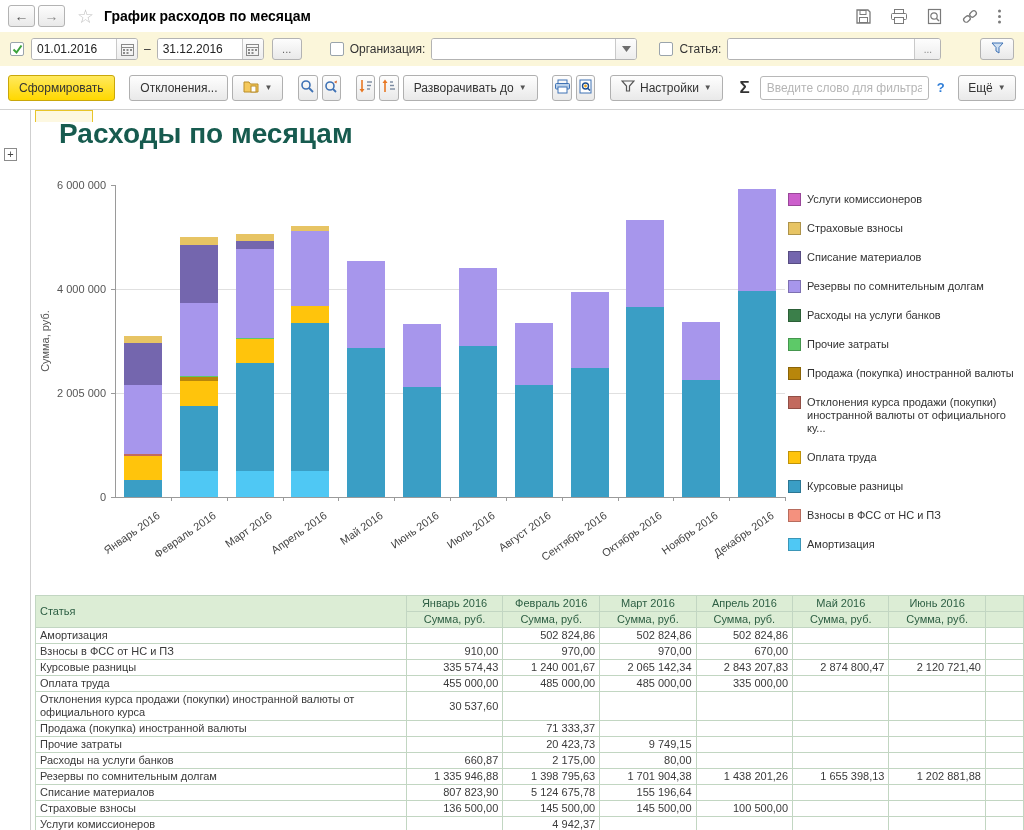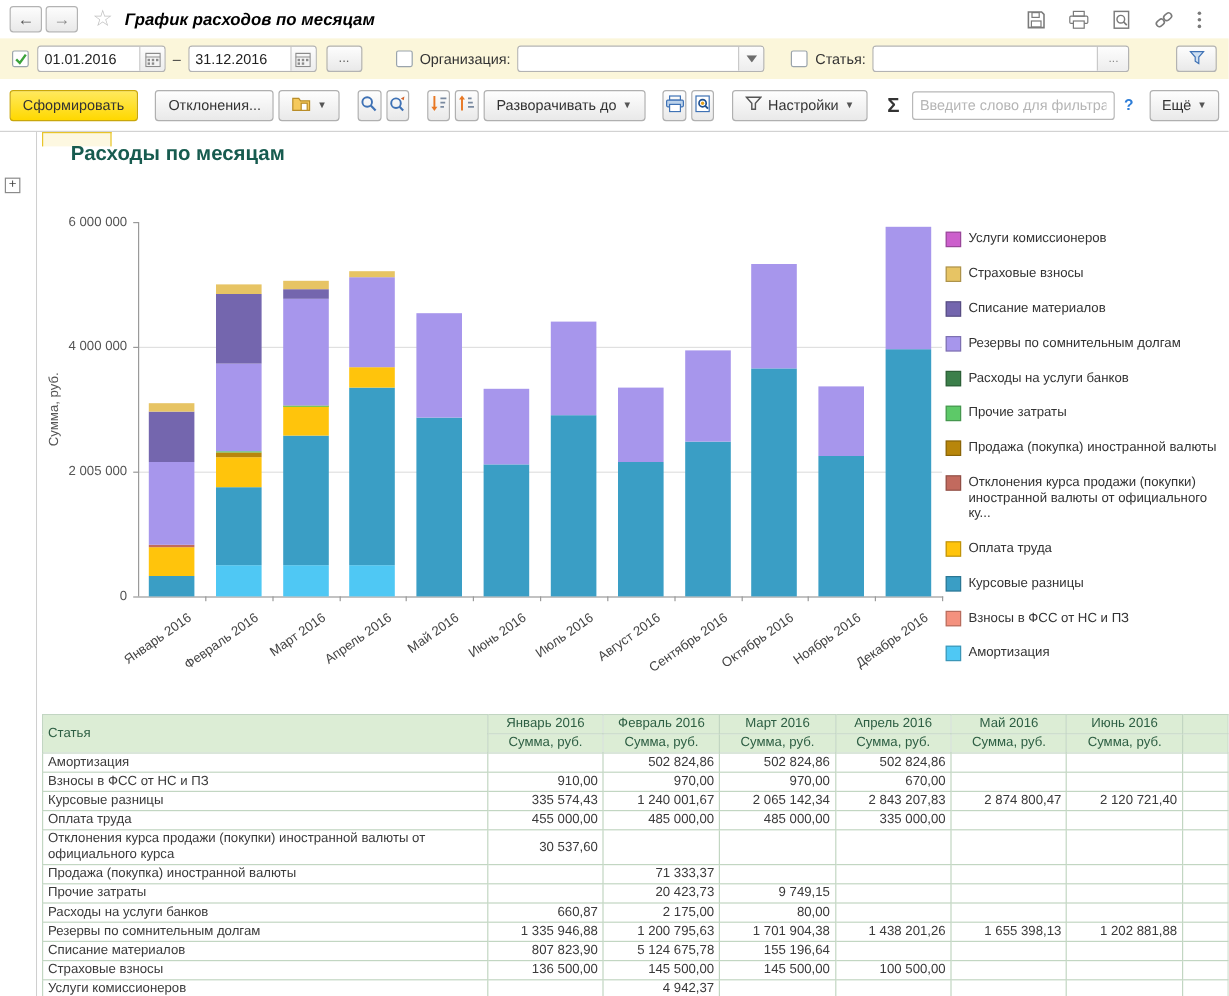--- a/index.html
+++ b/index.html
@@ -7,21 +7,21 @@
               font-family:"Liberation Sans", sans-serif; position:relative; }
 
   
   .titlebar { position:absolute; left:0; top:0; width:1024px; height:32px; background:#fff;
               display:flex; align-items:center; padding:0 8px; }
   .navbtn { width:27px; height:22px; border:1px solid #b3b3b3; border-radius:3px;
             background:linear-gradient(#fdfdfd,#e9e9e9); color:#555; font-size:14px;
             display:flex; align-items:center; justify-content:center; }
   .navbtn + .navbtn { margin-left:3px; }
   .star { font-size:19px; color:#c0c0c0; margin:0 10px 0 12px; }
-  .wtitle { font-size:14px; font-weight:bold; color:#000;font-style:italic; }
+  .wtitle { font-size:14px; font-weight:bold; color:#000; }
   .winicons { margin-left:auto; display:flex; align-items:center; gap:18px; padding-right:14px; }
   .winicons svg { display:block; }
 
   
   .filterbar { position:absolute; left:0; top:32px; width:1024px; height:34px; background:#fbf6da;
                display:flex; align-items:center; padding:0 10px; font-size:12px; color:#333; }
   .cb { width:14px; height:14px; background:#fff; border:1px solid #9aa4ac; border-radius:2px;
         display:inline-flex; align-items:center; justify-content:center; flex:0 0 auto; }
   .field { display:inline-flex; height:22px; border:1px solid #b3b3b3; border-radius:3px; background:#fff; overflow:hidden; }
   .field input { border:0; outline:0; height:100%; padding:0 5px; font:12px "Liberation Sans",sans-serif; color:#222; }
@@ -47,21 +47,21 @@
   .filterinput::placeholder { color:#b5b5b5; }
   .help { color:#2f7ed8; font-weight:bold; font-size:13px; padding:0 4px; }
 
   
   .gutter { position:absolute; left:0; top:110px; width:31px; height:720px; background:#fff; border-right:1px solid #cfcfcf; }
   .expander { position:absolute; left:4px; top:38px; width:13px; height:13px; border:1px solid #8b8b8b; background:#fff;
               font-size:11px; line-height:11px; text-align:center; color:#444; }
   .report { position:absolute; left:31px; top:110px; width:993px; height:720px; background:#fff; overflow:hidden; }
   .tabmark { position:absolute; left:4px; top:0; width:58px; height:12px; background:#fdf8e1;
              border:1px solid #e8c52a; border-bottom:none; }
-  .rtitle { position:absolute; left:28px; top:8px; font-size:17px; font-weight:bold; color:#175b4f; }
+  .rtitle { position:absolute; left:28px; top:8px; font-size:28px; font-weight:bold; color:#175b4f; }
 
   
   #chart { position:absolute; left:0; top:0; width:993px; height:480px; }
   .gridline { position:absolute; height:1px; background:#e0e0e0; }
   .axis-y { position:absolute; width:1px; background:#9a9a9a; }
   .axis-x { position:absolute; height:1px; background:#9a9a9a; }
   .tick { position:absolute; background:#9a9a9a; }
   .ytick { position:absolute; font-size:11px; color:#555; text-align:right; }
   .ylabel { position:absolute; font-size:11px; color:#555; transform:rotate(-90deg); transform-origin:center; white-space:nowrap; }
   .xlabel { position:absolute; width:120px; font-size:11px; color:#444; text-align:right;
@@ -533,21 +533,21 @@
           <td class="num">2 175,00</td>
           <td class="num">80,00</td>
           <td class="num"></td>
           <td class="num"></td>
           <td class="num"></td>
           <td class="num"></td>
         </tr>
         <tr>
           <td class="rowlabel">Резервы по сомнительным долгам</td>
           <td class="num">1 335 946,88</td>
-          <td class="num">1 200 795,63</td>
+          <td class="num">1 398 795,63</td>
           <td class="num">1 701 904,38</td>
           <td class="num">1 438 201,26</td>
           <td class="num">1 655 398,13</td>
           <td class="num">1 202 881,88</td>
           <td class="num"></td>
         </tr>
         <tr>
           <td class="rowlabel">Списание материалов</td>
           <td class="num">807 823,90</td>
           <td class="num">5 124 675,78</td>

